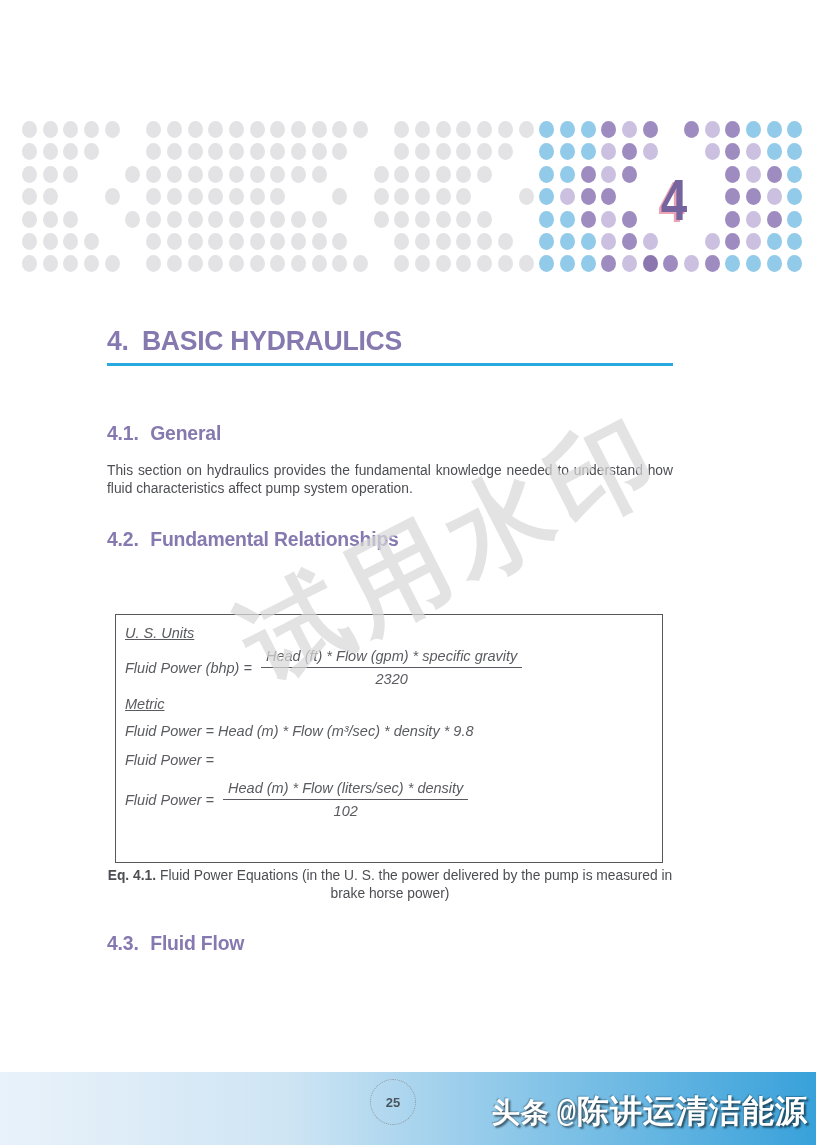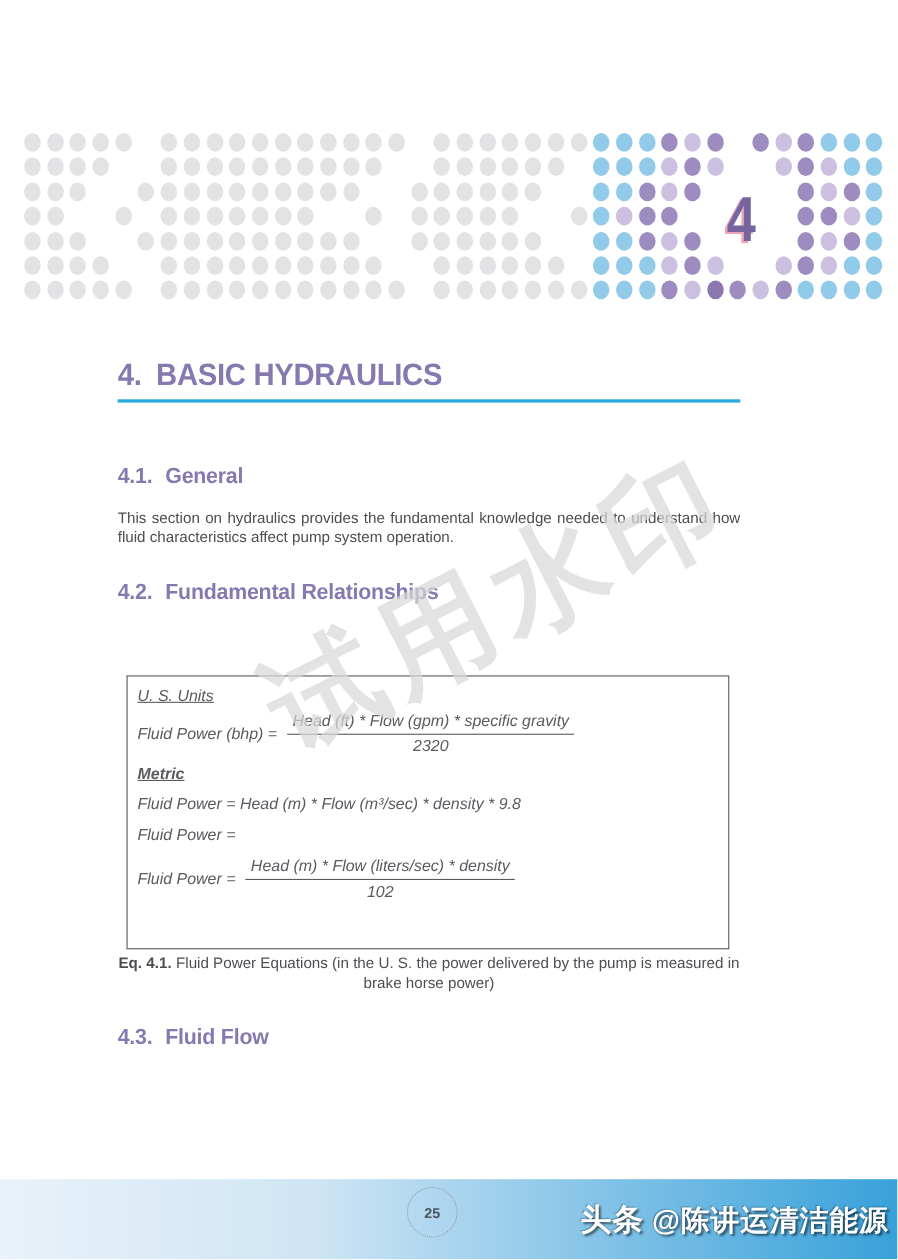--- a/index.html
+++ b/index.html
@@ -48,21 +48,21 @@
   .para.p1 { top:462px; } .para.p2 { top:567px; } .para.p3 { top:973px; }
   .para .it { font-style:italic; }
 
   
   .eq-box {
     position:absolute; left:115px; top:614px; width:548px; height:249px;
     border:1.5px solid #57585c; padding:10px 12px 0 9px;
     font-style:italic; font-size:14.5px; color:#5a5b60;
   }
   .eq-units { text-decoration:underline; margin-bottom:7px; }
-  .eq-units.metric { margin-top:9px; margin-bottom:11px;font-weight:bold; }
+  .eq-units.metric { margin-top:9px; margin-bottom:11px; }
   .eq-row { display:flex; align-items:center; gap:9px; margin-bottom:5px; }
   .eq-plain { margin-bottom:13px; }
   .frac { display:inline-flex; flex-direction:column; align-items:center;justify-content:flex-end; }
   .frac .num { padding:0 5px 3px; border-bottom:1.3px solid #5a5b60; white-space:nowrap; }
   .frac .den { padding-top:3px; }
   .eq-row.spaced { margin-top:12px; }
 
   
   .caption {
     position:absolute; left:107px; top:867px; width:566px;
@@ -88,21 +88,21 @@
     position:absolute; left:370px; top:7px; width:46px; height:46px;
     border:1.5px dotted #8f959c; border-radius:50%;
     display:flex; align-items:center; justify-content:center;
     font-size:13px; font-weight:bold; color:#4a5560;
   }
   .brand {
     position:absolute; right:8px; top:18px; color:#ffffff; white-space:nowrap;
     text-shadow:2px 2px 2px rgba(0,0,0,0.55), -1px -1px 1px rgba(0,0,0,0.25);
   }
   .brand .b1 { font-size:28px; font-weight:900; letter-spacing:1px; }
-  .brand .b2 { font-size:26px; font-weight:700; margin-left:7px; letter-spacing:1px; }
+  .brand .b2 { font-size:32px; font-weight:700; margin-left:7px; letter-spacing:1px;font-family:Liberation Mono, monospace; }
 </style>
 </head>
 <body>
 
 <div class="page">
 
   <div class="dot-banner">
       <div class="dot-row">
         <span class="dot" style="background: rgb(227, 227, 229);"></span>
         <span class="dot" style="background: rgb(227, 227, 229);"></span>

